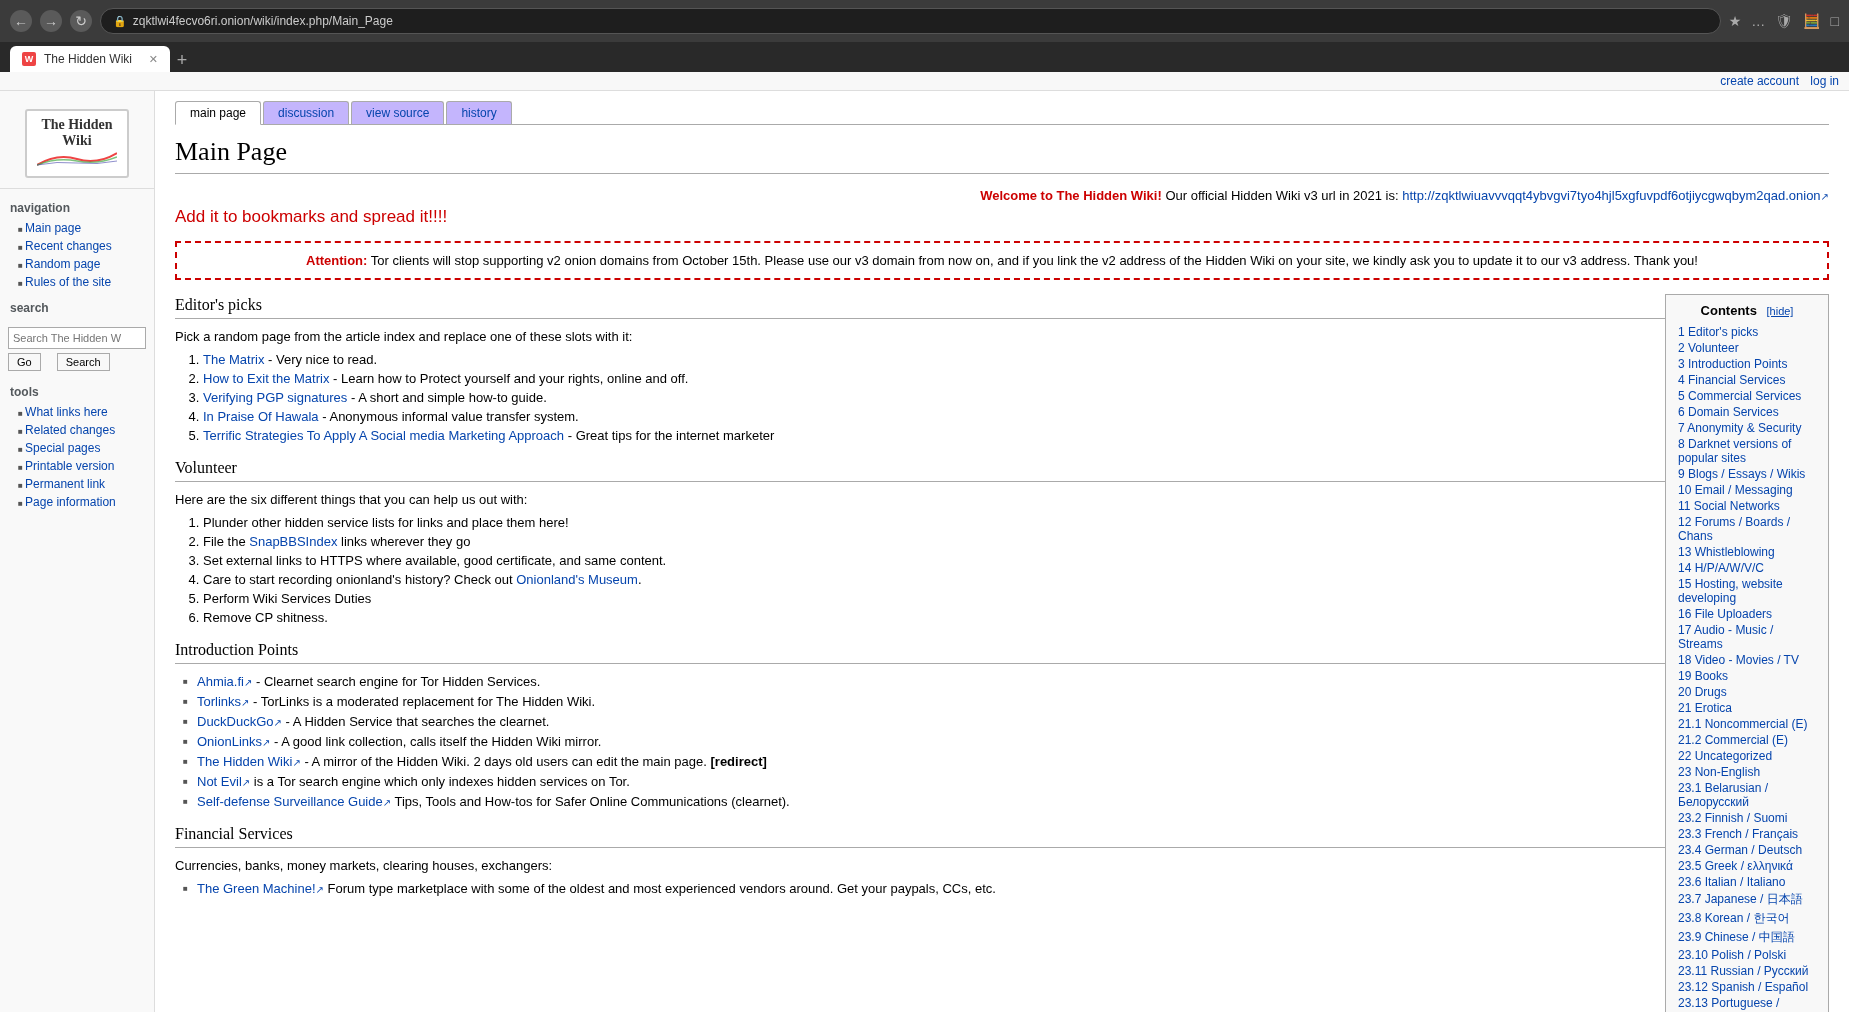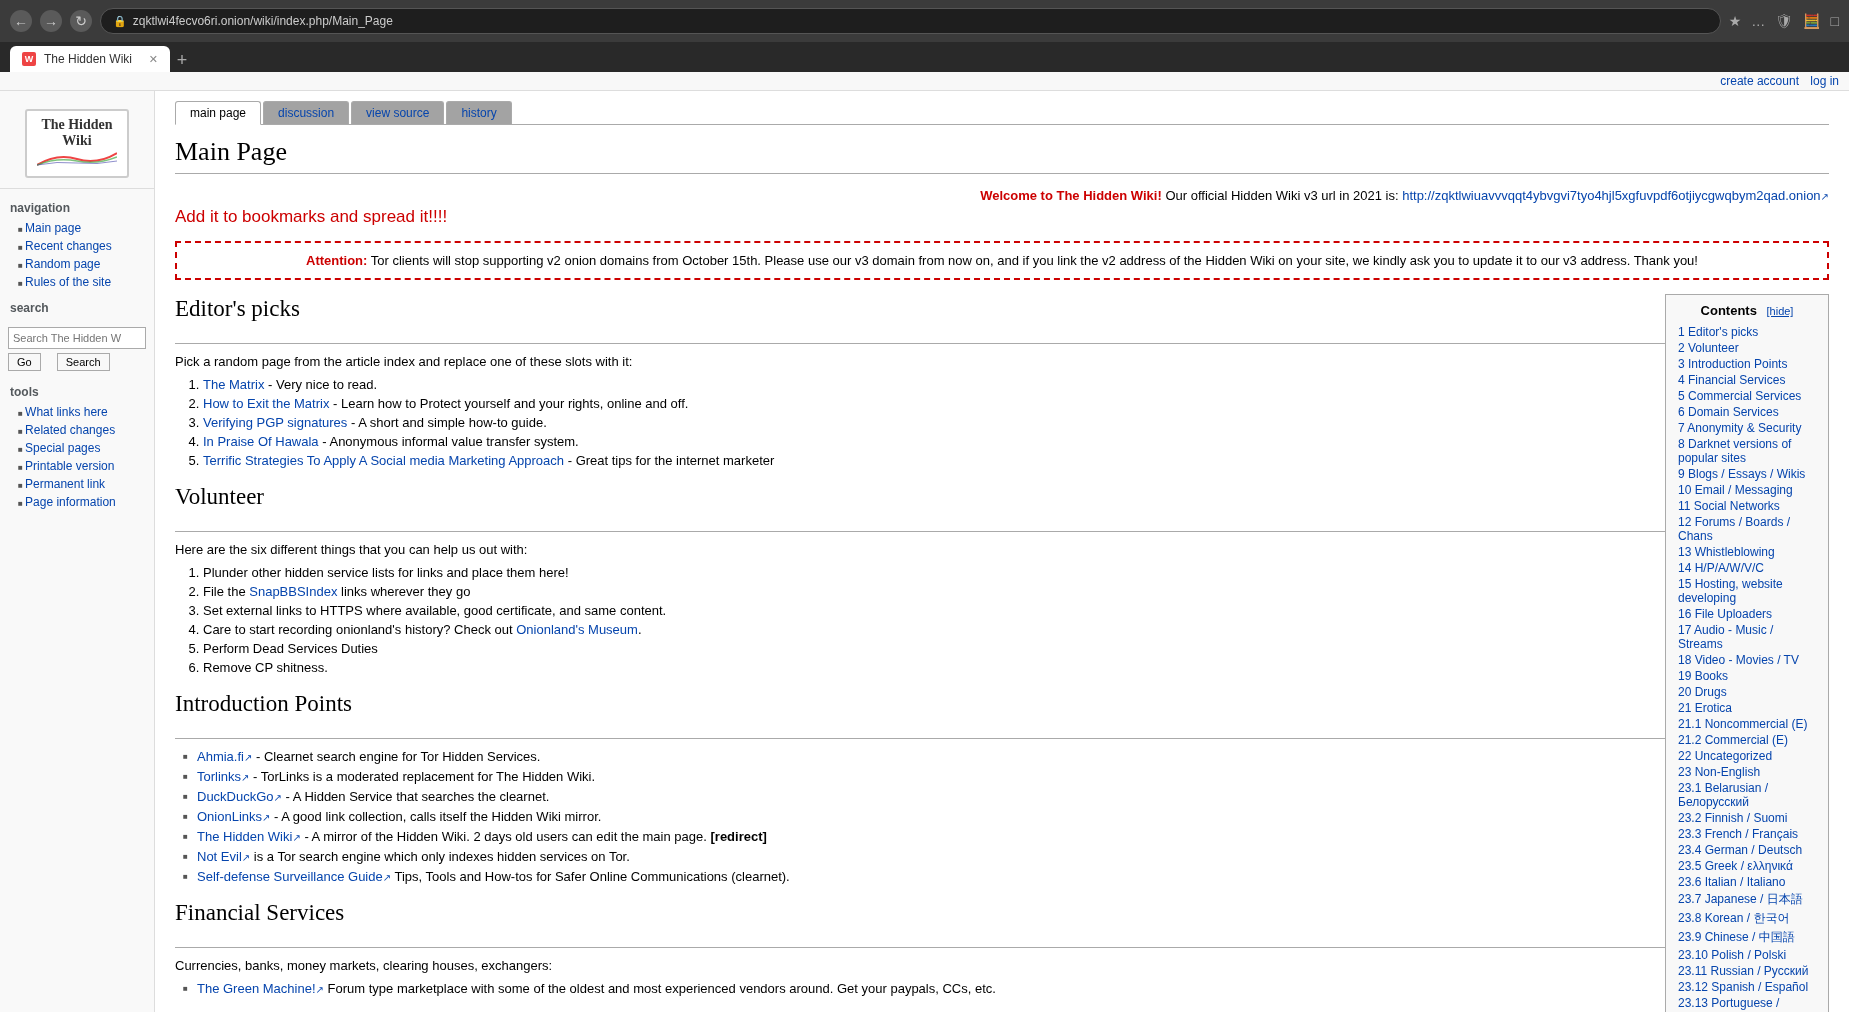--- a/index.html
+++ b/index.html
@@ -163,21 +163,21 @@
       display: flex;
       gap: 2px;
       margin-bottom: 12px;
       border-bottom: 1px solid #aaa;
       padding-bottom: 0;
     }
     .page-tab {
       padding: 4px 14px;
       border: 1px solid #aaa;
       border-bottom: none;
-      background: #a3a3a3;
+      background: #c4b5fd;
       color: #0645ad;
       text-decoration: none;
       font-size: 12px;
       cursor: pointer;
       border-radius: 3px 3px 0 0;
     }
     .page-tab.active {
       background: #fff;
       color: #000;
       border-bottom: 1px solid #fff;
@@ -206,25 +206,25 @@
       border: 2px dashed #c00;
       padding: 10px 20px;
       text-align: center;
       margin: 14px 0;
       font-size: 13px;
     }
     .attention-label { color: #c00; font-weight: bold; }
 
     .section-heading {
       font-family: serif;
-      font-size: 23px;
+      font-size: 16px;
       font-weight: normal;
       border-bottom: 1px solid #aaa;
       margin: 16px 0 10px;
-      padding-bottom: 21px;
+      padding-bottom: 4px;
     }
 
     .content-text { font-size: 13px; margin-bottom: 8px; }
 
     ol.content-list { padding-left: 28px; margin-bottom: 8px; }
     ol.content-list li { margin-bottom: 4px; font-size: 13px; }
 
     ul.bullet-list { list-style: none; padding-left: 8px; margin-bottom: 8px; }
     ul.bullet-list li {
       padding-left: 14px;
@@ -436,21 +436,21 @@
       </li>
     </ol>
 
     <h2 class="section-heading">Volunteer</h2>
     <p class="content-text">Here are the six different things that you can help us out with:</p>
     <ol class="content-list">
       <li>Plunder other hidden service lists for links and place them here!</li>
       <li>File the <a href="#" class="wiki-link">SnapBBSIndex</a> links wherever they go</li>
       <li>Set external links to HTTPS where available, good certificate, and same content.</li>
       <li>Care to start recording onionland's history? Check out <a href="#" class="wiki-link">Onionland's Museum</a>.</li>
-      <li>Perform Dead Services Duties</li>
+      <li>Perform Wiki Services Duties</li>
       <li>Remove CP shitness.</li>
     </ol>
 
     <h2 class="section-heading">Introduction Points</h2>
     <ul class="bullet-list">
       <li>
         <a href="#" class="wiki-link ext-link">Ahmia.fi</a>
         <span> - Clearnet search engine for Tor Hidden Services.</span>
       </li>
       <li>

